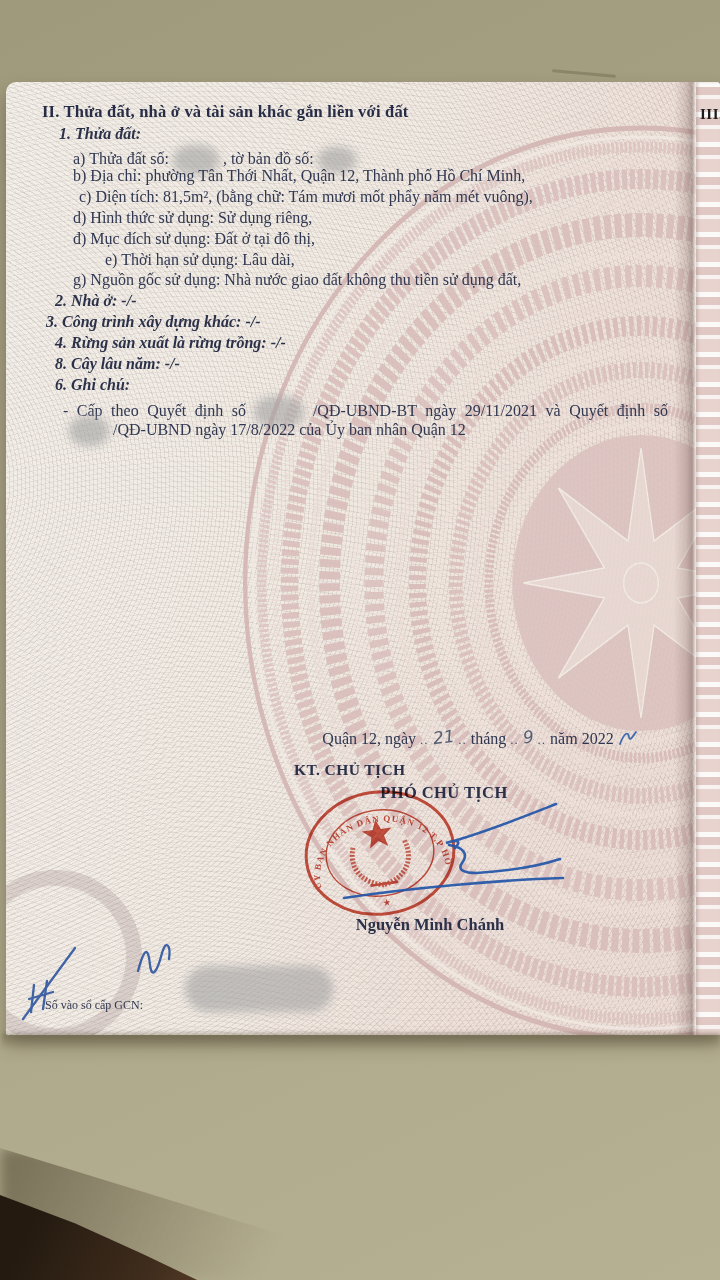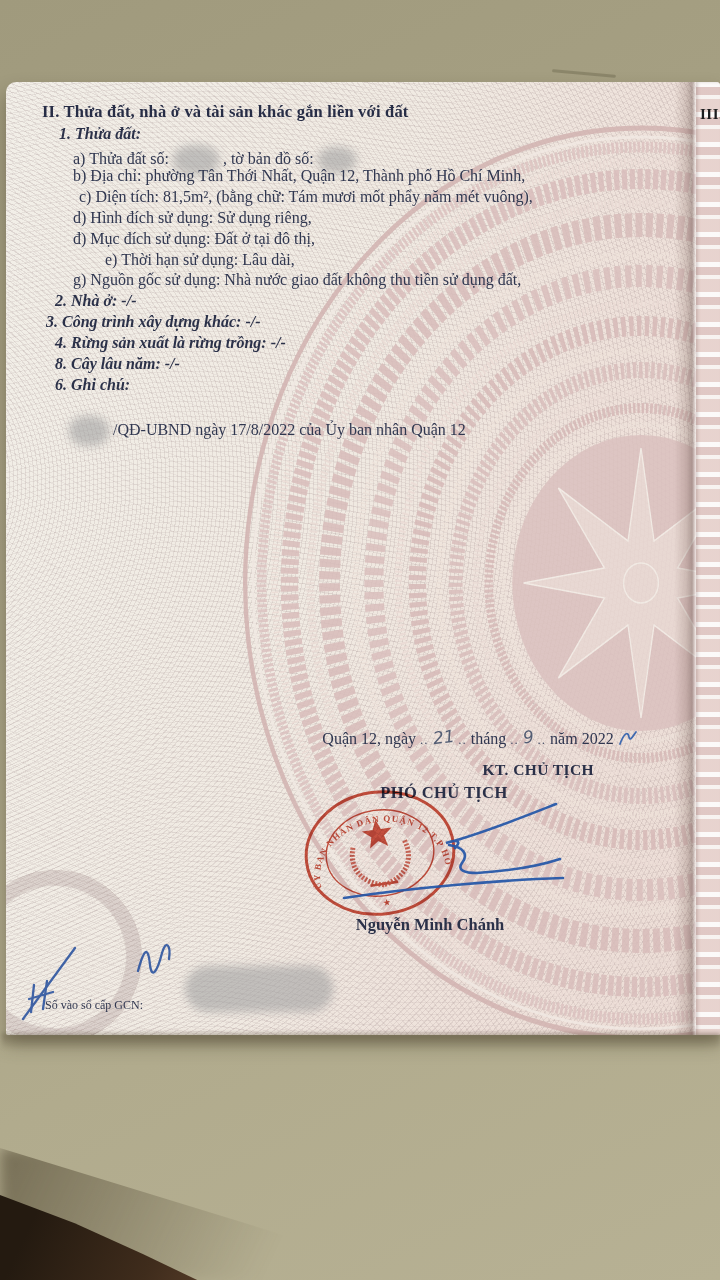--- a/index.html
+++ b/index.html
@@ -41,21 +41,21 @@
   .ln{position:absolute;white-space:nowrap;font-size:16px;color:#303750;line-height:19px;}
   .bold-head{font-weight:bold;font-size:16.5px;color:#272d46;letter-spacing:.2px;}
   .bi{font-weight:bold;font-style:italic;color:#2b3149;}
   .just1{word-spacing:4.5px;}
   .redact{display:inline-block;vertical-align:middle;background:rgba(162,162,162,.6);filter:blur(4px);border-radius:45%;}
   .redact.abs{position:absolute;}
   
   .date-line{position:absolute;left:309px;top:646px;width:330px;text-align:center;font-size:16px;color:#2f3650;white-space:nowrap;}
   .dots{color:#4a5168;letter-spacing:1px;font-size:13px;}
   .hw-digit{display:inline-block;font-family:"DejaVu Sans",sans-serif;font-style:italic;font-size:17px;color:#535d74;transform:rotate(-7deg) translateY(-1px);}
-  .title1{position:absolute;left:288px;top:679px;width:300px;text-align:right;font-weight:bold;font-size:15.5px;color:#2a3048;letter-spacing:.4px;}
+  .title1{position:absolute;left:288px;top:679px;width:300px;text-align:left;font-weight:bold;font-size:15.5px;color:#2a3048;letter-spacing:.4px;}
   .title2{position:absolute;left:288px;top:701px;width:300px;text-align:center;font-weight:bold;font-size:16.5px;color:#2a3048;letter-spacing:.4px;}
   .signer{position:absolute;left:274px;top:833px;width:300px;text-align:center;font-weight:700;font-size:16.5px;color:#2b3149;}
   .gcn{position:absolute;left:39px;top:901px;font-size:12px;color:#303750;margin-top:15px;}
   .seal-svg{position:absolute;left:296px;top:706px;opacity:.9;mix-blend-mode:multiply;}
   .sig-svg{position:absolute;left:312px;top:710px;}
   .hw-svg{position:absolute;left:10px;top:855px;}
   .flourish{display:inline-block;vertical-align:-3px;}
   
   .page-shadow{position:absolute;left:2px;top:1033px;width:718px;height:16px;
     background:linear-gradient(rgba(80,70,48,.4),rgba(80,70,48,0));filter:blur(2px);}
@@ -108,31 +108,36 @@
 
     <div class="ln" style="left:67px;top:63px;">
       <span>a) Thửa đất số:</span>
       <span class="redact" style="width:46px;height:30px;"></span>
       <span>, tờ bản đồ số:</span>
       <span class="redact" style="width:38px;height:26px;"></span>
     </div>
 
     <div class="ln" style="left:67px;top:84px;">b) Địa chỉ: phường Tân Thới Nhất, Quận 12, Thành phố Hồ Chí Minh,</div>
     <div class="ln" style="left:67px;top:105px;margin-left:6px;">c) Diện tích: 81,5m², (bằng chữ: Tám mươi mốt phẩy năm mét vuông),</div>
-    <div class="ln" style="left:67px;top:126px;">d) Hình đích sử dụng: Sử dụng riêng,</div>
+    <div class="ln" style="left:67px;top:126px;">d) Hình thức sử dụng: Sử dụng riêng,</div>
     <div class="ln" style="left:67px;top:147px;">đ) Mục đích sử dụng: Đất ở tại đô thị,</div>
     <div class="ln" style="left:67px;top:168px;padding-left:32px;">e) Thời hạn sử dụng: Lâu dài,</div>
     <div class="ln" style="left:67px;top:188px;">g) Nguồn gốc sử dụng: Nhà nước giao đất không thu tiền sử dụng đất,</div>
 
     <div class="ln bi" style="left:49px;top:209px;">2. Nhà ở: -/-</div>
     <div class="ln bi" style="left:40px;top:230px;">3. Công trình xây dựng khác: -/-</div>
     <div class="ln bi" style="left:49px;top:251px;">4. Rừng sản xuất là rừng trồng: -/-</div>
     <div class="ln bi" style="left:49px;top:272px;">8. Cây lâu năm: -/-</div>
     <div class="ln bi" style="left:49px;top:293px;">6. Ghi chú:</div>
 
+    <div class="ln just1" style="left:57px;top:314px;">
+      <span>- Cấp theo Quyết định số</span>
+      <span class="redact" style="width:50px;height:32px;"></span>
+      <span>/QĐ-UBND-BT ngày 29/11/2021 và Quyết định số</span>
+    </div>
     <div class="ln" style="left:63px;top:334px;">
       <span class="redact" style="width:40px;height:30px;"></span>
       <span>/QĐ-UBND ngày 17/8/2022 của Ủy ban nhân Quận 12</span>
     </div>
 
     <div class="date-line">
       <span>Quận 12, ngày</span>
       <span class="dots">..</span>
       <span class="hw-digit">21</span>
       <span class="dots">..</span>

